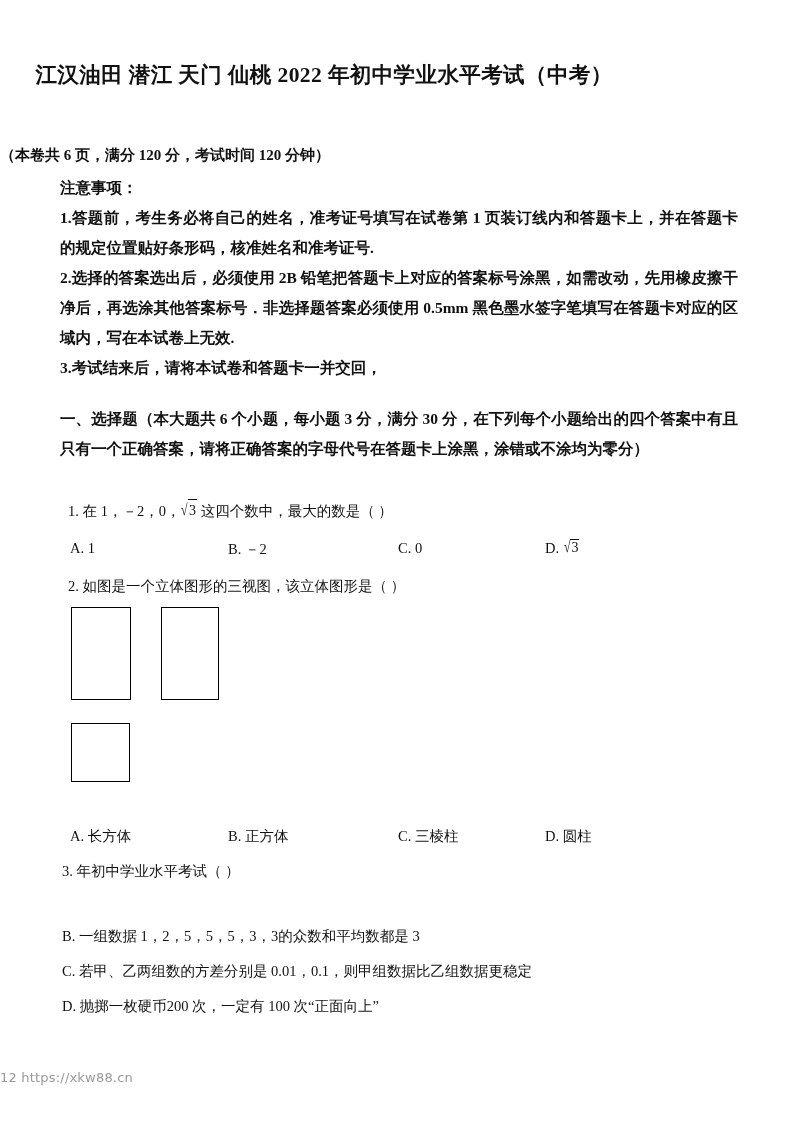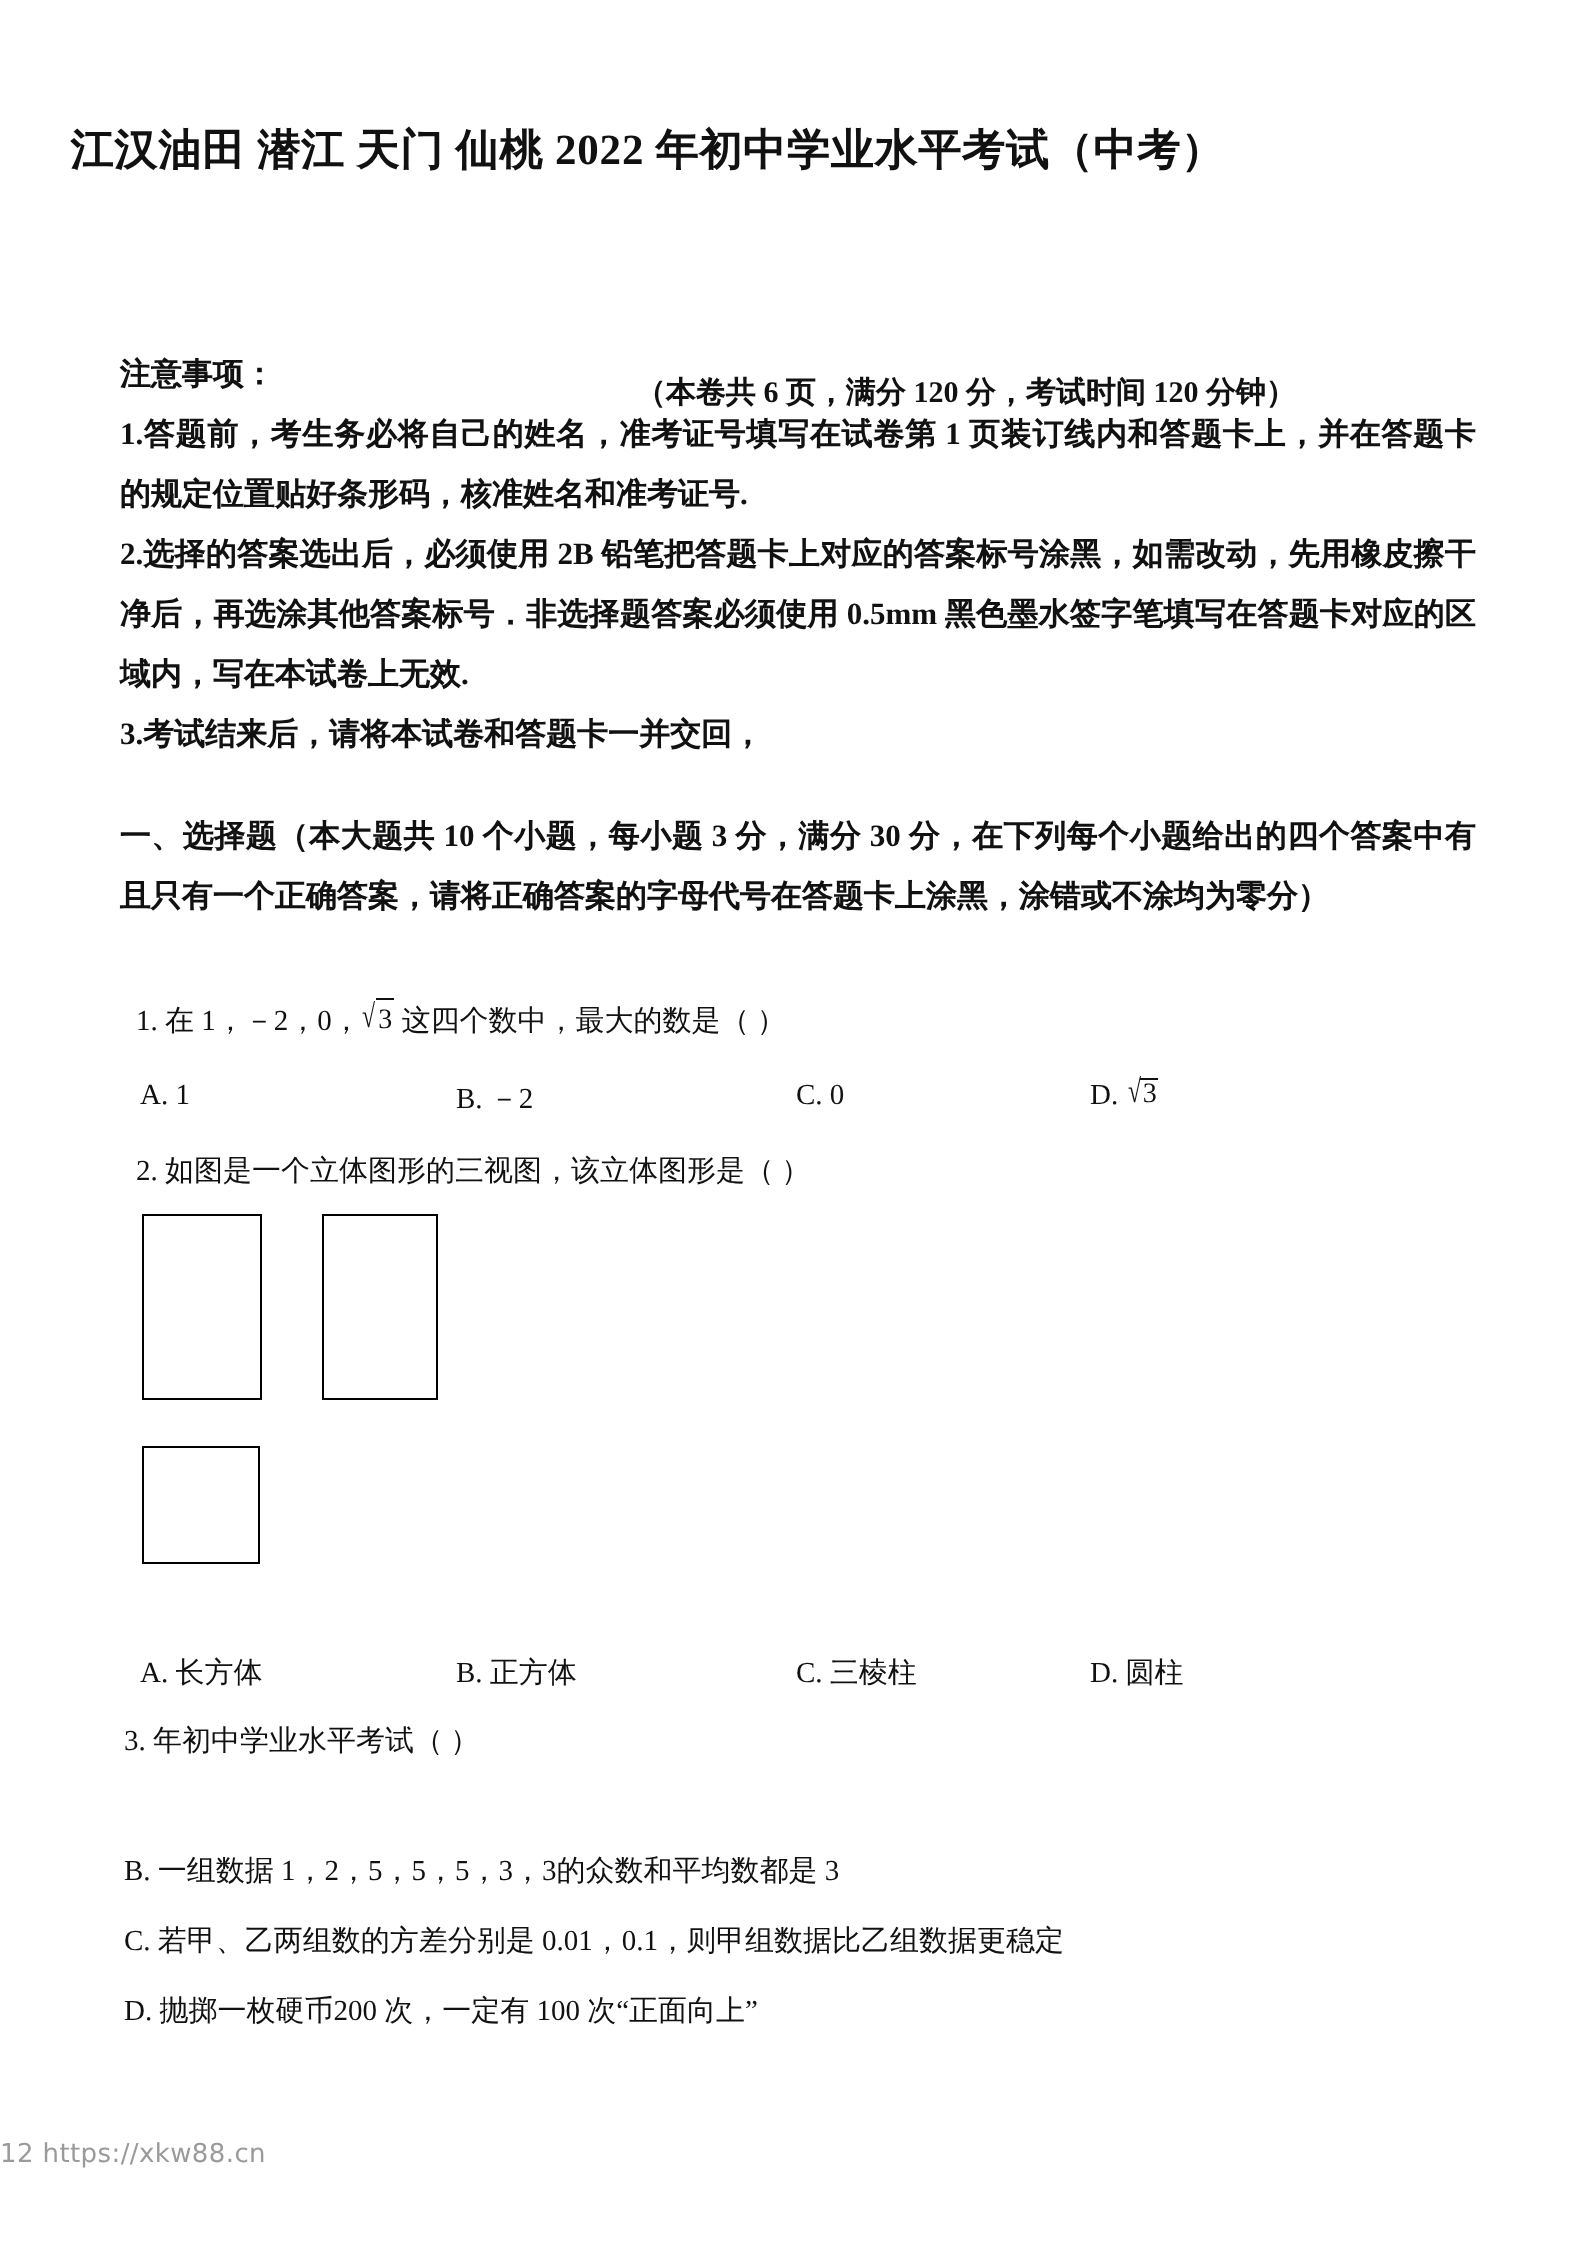--- a/index.html
+++ b/index.html
@@ -38,28 +38,27 @@
   .title-sub {
     text-align: center;
     font-size: 20px;
     font-weight: bold;
     position: absolute;
     left: 0; right: 0;
     top: 103px;
     line-height: 1.2;
   }
   .title-note {
-    text-align: right;
+    text-align: left;
     font-size: 15px;
     font-weight: bold;
     position: absolute;
     left: 0; right: 0;
     top: 146px;
     line-height: 1.2;
-    margin-top: 42px;
   }
 
   
   .notice-wrap {
     position: absolute;
     left: 60px;
     top: 178px;
     width: 678px;
   }
   .notice-head {
@@ -182,21 +181,21 @@
   <div class="title-main">江汉油田 潜江 天门 仙桃 2022 年初中学业水平考试（中考）</div>
   <div class="title-note">（本卷共 6 页，满分 120 分，考试时间 120 分钟）</div>
 
   <div class="notice-wrap">
     <div class="notice-head">注意事项：</div>
     <p class="notice-item">1.答题前，考生务必将自己的姓名，准考证号填写在试卷第 1 页装订线内和答题卡上，并在答题卡的规定位置贴好条形码，核准姓名和准考证号.</p>
     <p class="notice-item">2.选择的答案选出后，必须使用 2B 铅笔把答题卡上对应的答案标号涂黑，如需改动，先用橡皮擦干净后，再选涂其他答案标号．非选择题答案必须使用 0.5mm 黑色墨水签字笔填写在答题卡对应的区域内，写在本试卷上无效.</p>
     <p class="notice-item">3.考试结来后，请将本试卷和答题卡一并交回，</p>
   </div>
 
-  <div class="section-head">一、选择题（本大题共 10 个小题，每小题 3 分，满分 30 分，在下列每个小题给出的四个答案中有且只有一个正确答案，请将正确答案的字母代号在答题卡上涂黑，涂错或不涂均为零分）</div>
+  <div class="section-head">一、选择题（本大题共 6 个小题，每小题 3 分，满分 30 分，在下列每个小题给出的四个答案中有且只有一个正确答案，请将正确答案的字母代号在答题卡上涂黑，涂错或不涂均为零分）</div>
 
   <div class="q" style="top:500px;">
     <span class="q-stem">1.</span>
     <span class="q-stem">在 1，－2，0，</span><span class="radical"><span class="rad-sign">√</span><span class="rad-body">3</span></span><span class="q-stem"> 这四个数中，最大的数是（      ）</span>
   </div>
 
   <div class="opts" style="top:540px;">
     <span class="opt opt-a">
       <span>A.</span>
       <span>1</span>

